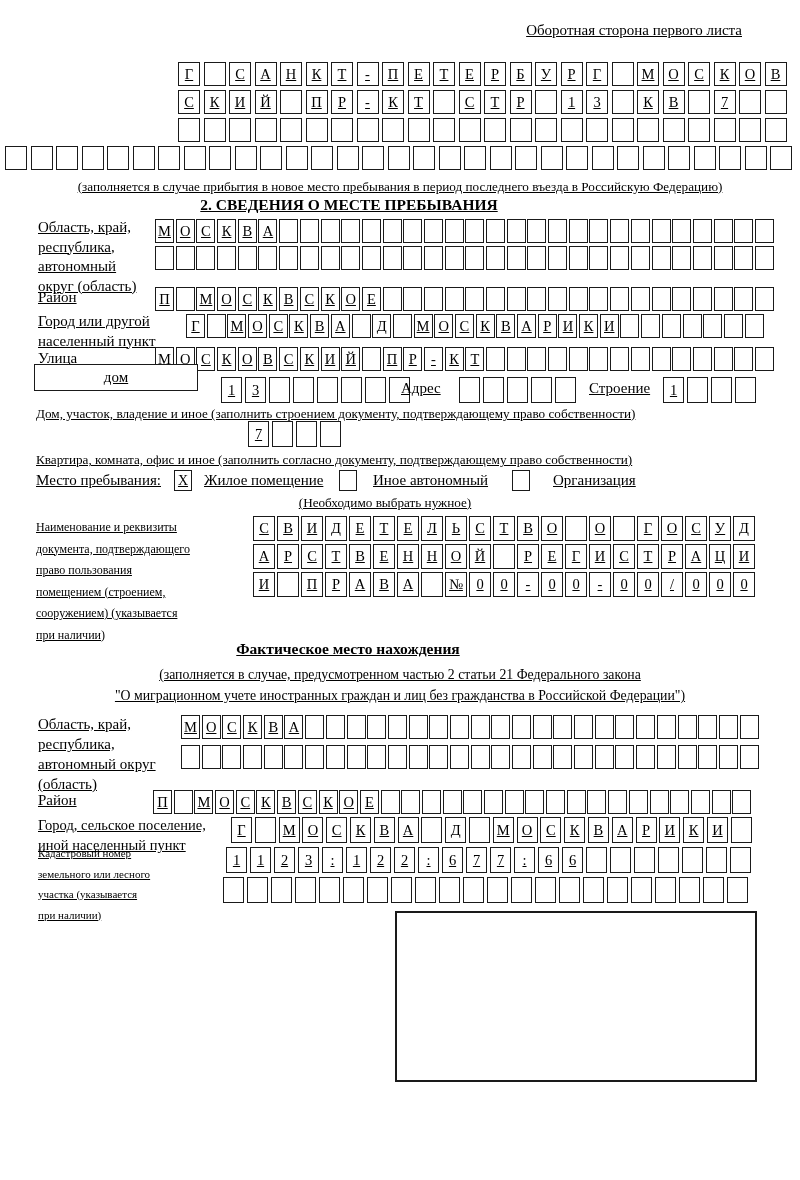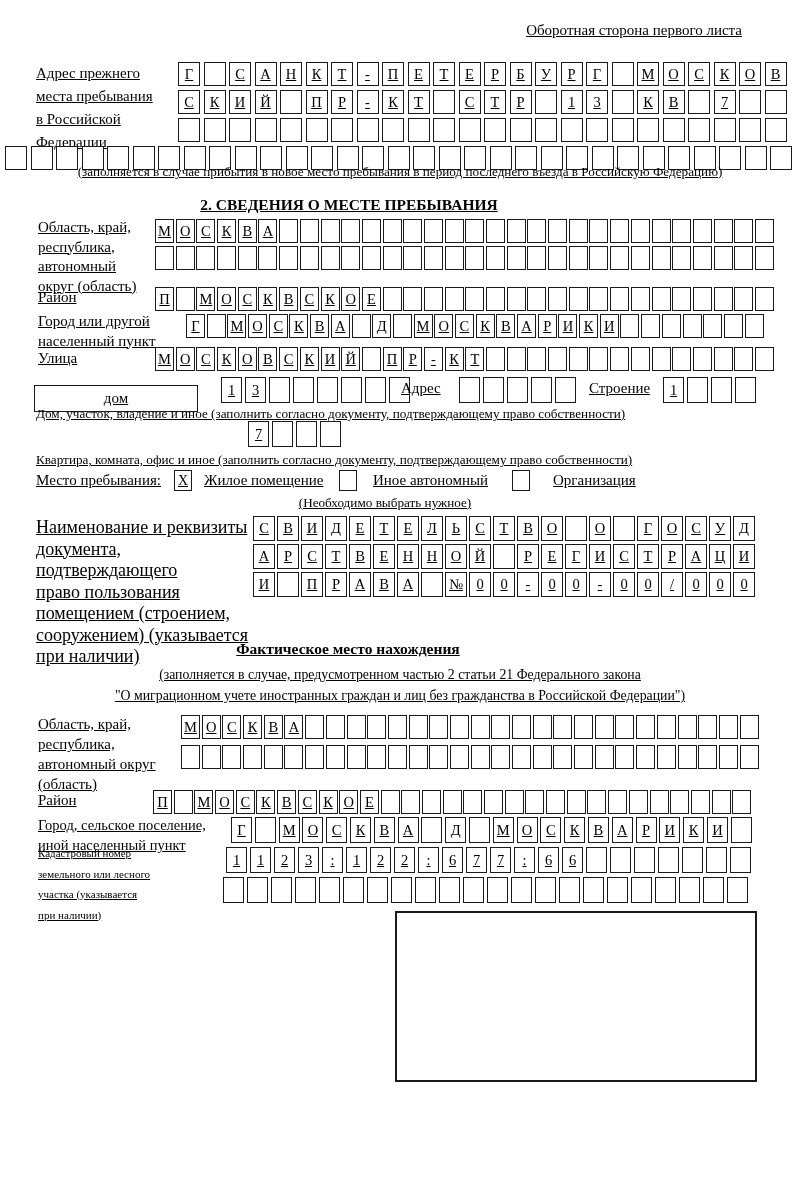--- a/index.html
+++ b/index.html
@@ -38,24 +38,20 @@
   .inline-label { font-size:15px; }
   .stampbox { border:2px solid #1a1a1a; box-sizing:border-box; background:#fff; }
 </style>
 </head>
 <body>
 
 <div class="form">
 
   <div class="abs hdr">Оборотная сторона первого листа</div>
 
-  <div class="abs flabel" style="left:36px;top:62px;width:152px;line-height:23px">Адрес прежнего
-места пребывания
-в Российской
-Федерации</div>
   <div class="abs cells s1" style="left:178px;top:62px">
       <div class="cell">Г</div>
       <div class="cell"></div>
       <div class="cell">С</div>
       <div class="cell">А</div>
       <div class="cell">Н</div>
       <div class="cell">К</div>
       <div class="cell">Т</div>
       <div class="cell">-</div>
       <div class="cell">П</div>
@@ -153,21 +149,21 @@
       <div class="cell"></div>
       <div class="cell"></div>
       <div class="cell"></div>
       <div class="cell"></div>
       <div class="cell"></div>
       <div class="cell"></div>
       <div class="cell"></div>
       <div class="cell"></div>
       <div class="cell"></div>
     </div>
-  <div class="abs caption" style="left:0;top:164px;width:800px">(заполняется в случае прибытия в новое место пребывания в период последнего въезда в Российскую Федерацию)</div>
+  <div class="abs caption" style="left:0;top:179px;width:800px">(заполняется в случае прибытия в новое место пребывания в период последнего въезда в Российскую Федерацию)</div>
 
   <div class="abs sect-title" style="left:0;top:196px;width:698px">2. СВЕДЕНИЯ О МЕСТЕ ПРЕБЫВАНИЯ</div>
 
   <div class="abs flabel" style="left:38px;top:218px;width:130px;line-height:19.5px">Область, край,
 республика,
 автономный
 округ (область)</div>
   <div class="abs cells s2" style="left:155px;top:219px">
       <div class="cell">М</div>
       <div class="cell">О</div>
@@ -327,21 +323,21 @@
       <div class="cell"></div>
       <div class="cell"></div>
       <div class="cell"></div>
       <div class="cell"></div>
       <div class="cell"></div>
       <div class="cell"></div>
       <div class="cell"></div>
       <div class="cell"></div>
     </div>
 
-  <div class="abs labelbox" style="left:34px;top:385px;width:164px;height:27px">дом</div>
+  <div class="abs labelbox" style="left:34px;top:364px;width:164px;height:27px">дом</div>
   <div class="abs cells s2b" style="left:221px;top:377px">
       <div class="cell">1</div>
       <div class="cell">3</div>
       <div class="cell"></div>
       <div class="cell"></div>
       <div class="cell"></div>
       <div class="cell"></div>
       <div class="cell"></div>
       <div class="cell"></div>
     </div>
@@ -353,40 +349,40 @@
       <div class="cell"></div>
       <div class="cell"></div>
     </div>
   <div class="abs inline-label" style="left:589px;top:380px">Строение</div>
   <div class="abs cells s2b" style="left:663px;top:377px">
       <div class="cell">1</div>
       <div class="cell"></div>
       <div class="cell"></div>
       <div class="cell"></div>
     </div>
-  <div class="abs caption" style="left:36px;top:406px;text-align:left">Дом, участок, владение и иное (заполнить согласно документу, подтверждающему право собственности)</div>
+  <div class="abs caption" style="left:36px;top:406px;text-align:left">Дом, участок, владение и иное (заполнить строением документу, подтверждающему право собственности)</div>
 
   <div class="abs cells s2b" style="left:248px;top:421px">
       <div class="cell">7</div>
       <div class="cell"></div>
       <div class="cell"></div>
       <div class="cell"></div>
     </div>
   <div class="abs caption" style="left:36px;top:452px;text-align:left">Квартира, комната, офис и иное (заполнить согласно документу, подтверждающему право собственности)</div>
 
   <div class="abs inline-label" style="left:36px;top:472px">Место пребывания:</div>
   <div class="abs checkbox" style="left:174px;top:470px">X</div>
   <div class="abs inline-label" style="left:204px;top:472px">Жилое помещение</div>
   <div class="abs checkbox" style="left:339px;top:470px"></div>
   <div class="abs inline-label" style="left:373px;top:472px">Иное автономный</div>
   <div class="abs checkbox" style="left:512px;top:470px"></div>
   <div class="abs inline-label" style="left:553px;top:472px">Организация</div>
   <div class="abs caption" style="left:185px;top:495px;width:400px">(Необходимо выбрать нужное)</div>
 
-  <div class="abs flabel" style="left:36px;top:517px;width:215px;line-height:21.5px;font-size:18px">Наименование и реквизиты
+  <div class="abs flabel" style="left:36px;top:517px;width:215px;line-height:21.5px;font-size:12px">Наименование и реквизиты
 документа, подтверждающего
 право пользования
 помещением (строением,
 сооружением) (указывается
 при наличии)</div>
   <div class="abs cells doc" style="left:253px;top:516px">
       <div class="cell">С</div>
       <div class="cell">В</div>
       <div class="cell">И</div>
       <div class="cell">Д</div>

